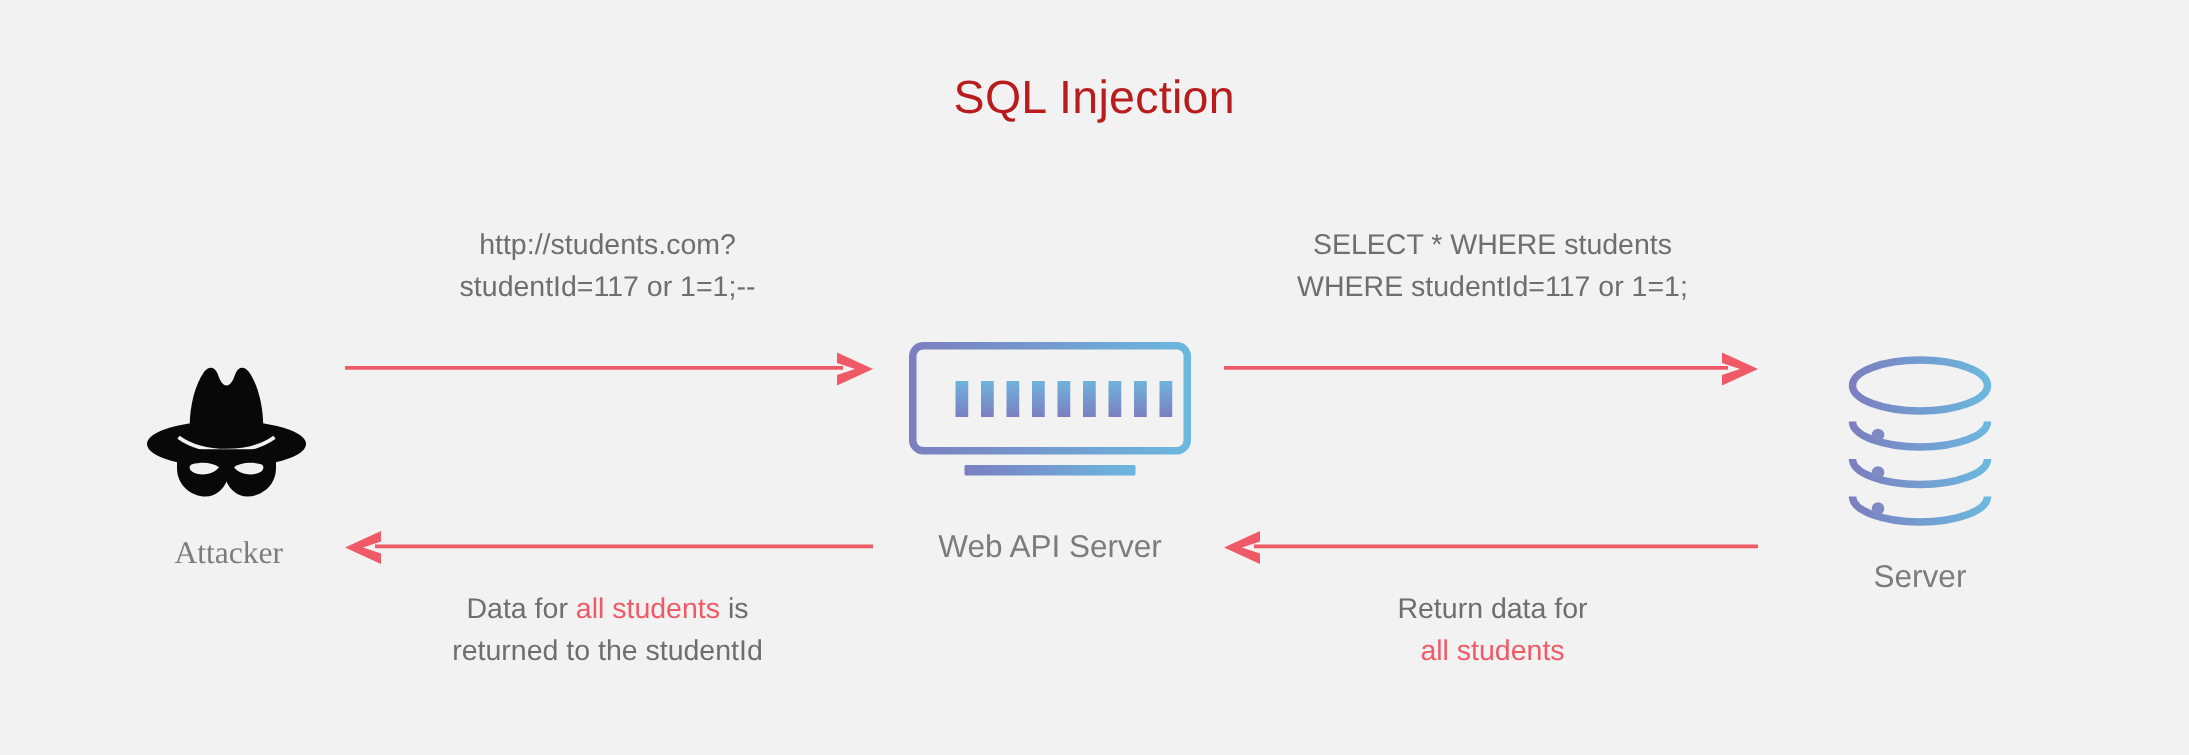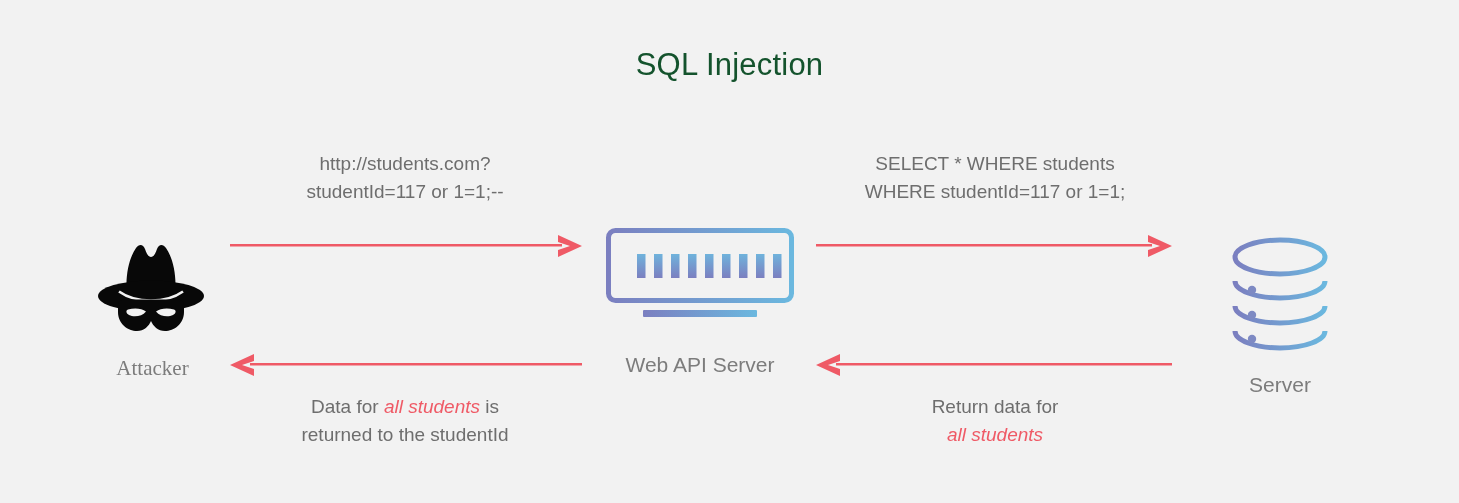--- a/index.html
+++ b/index.html
@@ -21,35 +21,35 @@
   }
 
   
   #title {
     position: absolute;
     left: 0;
     top: 47px;
     width: 1459px;
     text-align: center;
     font-size: 31px;
-    color: #14532d;
+    color: #b91c1c;
     letter-spacing: 0.2px;
     white-space: nowrap;
   }
 
   
   .msg {
     position: absolute;
     text-align: center;
     color: #6e6e6e;
     font-size: 19px;
     line-height: 28px;
     white-space: nowrap;
   }
-  .msg .hl { color: #ef5a66; font-style: italic; }
+  .msg .hl { color: #ef5a66; }
 
   .node-label {
     position: absolute;
     text-align: center;
     color: #7c7c7c;
     font-size: 21px;
     line-height: 30px;
     white-space: nowrap;
   }
 

